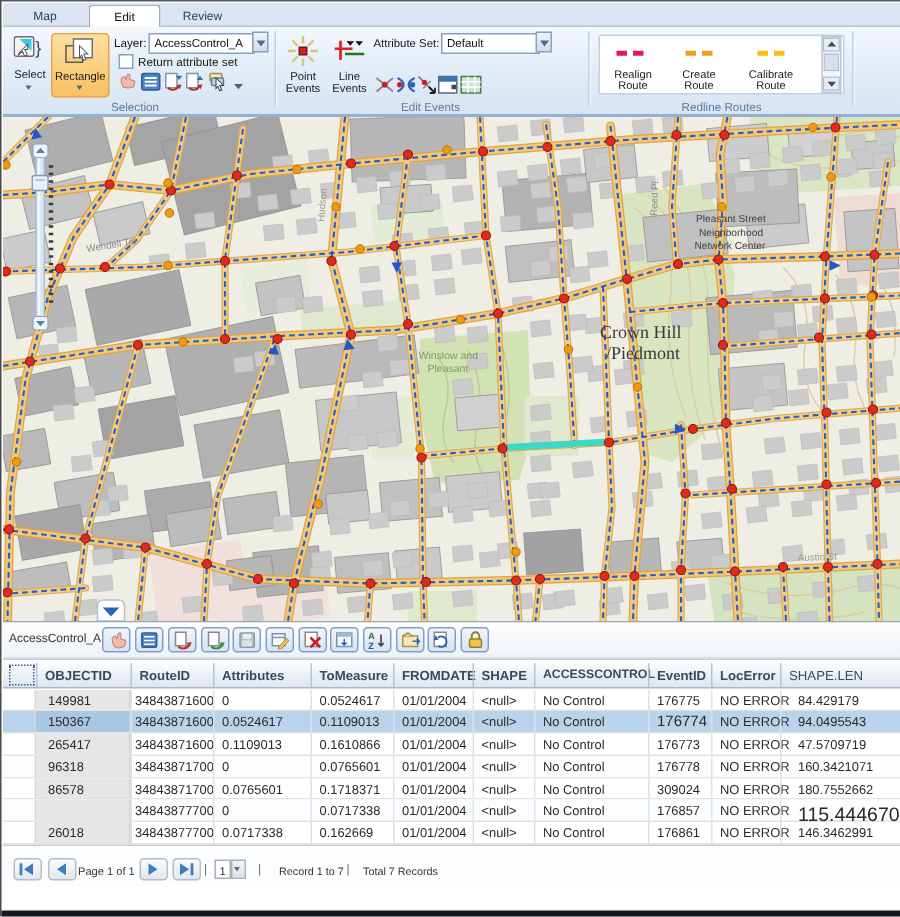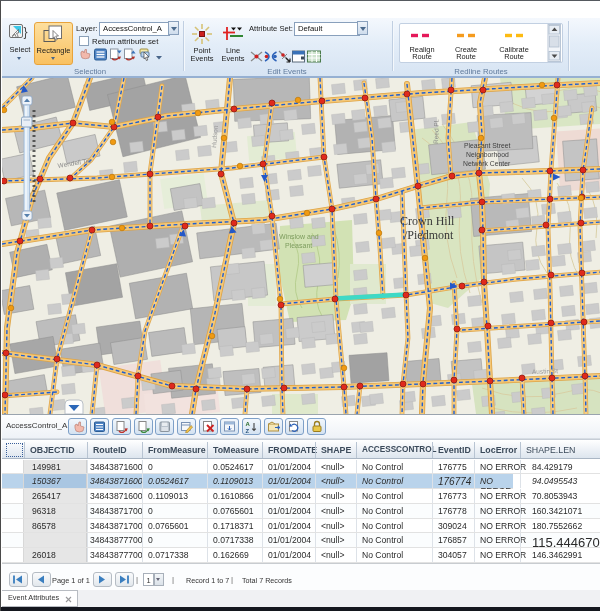--- a/index.html
+++ b/index.html
@@ -7,20 +7,25 @@
 .tab{position:absolute;top:1px;height:15px;font-size:8px;color:#1e3c5f;text-align:center;line-height:15px;}
 #ribbon{position:absolute;left:1px;top:17px;width:598px;height:58px;background:linear-gradient(#f4f8fd,#e3edf8 45%,#d7e4f3);border-bottom:2px solid #96b0d2;box-sizing:content-box;}
 .rgsep{position:absolute;top:3px;height:50px;width:1px;background:#c0cfe2;border-right:1px solid #f4f8fc;}
 .glabel{position:absolute;top:49px;font-size:7.8px;color:#607a9b;text-align:center;}
 .btext{position:absolute;font-size:7.5px;color:#1a1a1a;text-align:center;line-height:7.5px;}
 .dropbox{position:absolute;height:12px;background:#fff;border:1px solid #89a0bc;font-size:7.7px;color:#111;line-height:11px;padding-left:3px;box-sizing:content-box;}
 .droparrow{position:absolute;width:11px;height:14px;background:linear-gradient(#eef3f9,#cfdded);border:1px solid #89a0bc;box-sizing:border-box;}
 .droparrow:after{content:"";position:absolute;left:2px;top:5px;border:3px solid transparent;border-top:4px solid #4c6b8d;}
 </style></head><body>
 <div id="app">
+<div id="tabs">
+  <div class="tab" style="left:12px;width:32px;">Map</div>
+  <div class="tab" style="left:57px;width:46px;background:#fff;border:1px solid #98aecb;border-bottom:1px solid #fff;border-radius:2.5px 2.5px 0 0;top:1px;height:15px;color:#111;">Edit</div>
+  <div class="tab" style="left:114px;width:38px;">Review</div>
+</div>
 <div id="ribbon">
   <svg style="position:absolute;left:7px;top:6px" width="22" height="16" viewBox="0 0 22 16">
     <rect x="0.5" y="0.5" width="13" height="13" rx="1.5" fill="#f2f2f2" stroke="#6f6f6f"></rect>
     <path d="M4,2 L12,2 L12,10 Z" fill="#3cc7e8"></path>
     <path d="M3.5,11.5 L9.5,5.5 L9.5,9 L7.5,9 L9.2,12.6 L7.4,13.5 L6,10.2 L3.5,12.5 Z" fill="#fff" stroke="#555" stroke-width="0.7"></path>
     <text x="14.5" y="12" font-size="12" fill="#444">}</text>
   </svg>
   <div class="btext" style="left:0px;top:28px;width:36px;">Select</div>
   <div style="position:absolute;left:15px;top:39px;border:2.5px solid transparent;border-top:3.5px solid #49668a;"></div>
   <div style="position:absolute;left:32px;top:4px;width:39px;height:43px;border:1px solid #e8a33b;border-radius:3px;background:linear-gradient(#fddf9e,#f9c161);box-sizing:border-box;"></div>
@@ -740,21 +745,21 @@
         <path d="M2.5,3.5 L4.5,6.5 L1,6.8 Z" fill="#2d62b8"></path>
       </svg>
 <div style="position:absolute;left:305px;top:3px;width:19px;height:17px;background:linear-gradient(#f2f7fc,#d4e2f1);border:1px solid #7ea0c8;border-radius:3px;box-sizing:border-box;"></div>
 <svg style="position:absolute;left:308px;top:5px" width="13" height="13" viewBox="0 0 13 13">
         <rect x="3" y="6" width="8" height="5.5" rx="1" fill="#e8c84a" stroke="#9a7d20"></rect>
         <path d="M4.5,6 L4.5,4 A2.5,2.5 0 0 1 9.5,4 L9.5,6" fill="none" stroke="#9a7d20" stroke-width="1.3"></path>
       </svg>
 <div style="position:absolute;left:0;top:24px;width:599px;height:20px;background:linear-gradient(#ffffff,#dde5ee);border-top:1px solid #c6cdd6;border-bottom:1px solid #aab6c4;box-sizing:border-box;">
 <div style="position:absolute;left:28px;top:4.5px;font-size:8.8px;font-weight:bold;color:#3b4a5a;">OBJECTID</div>
 <div style="position:absolute;left:91px;top:4.5px;font-size:8.8px;font-weight:bold;color:#3b4a5a;">RouteID</div>
-<div style="position:absolute;left:146px;top:4.5px;font-size:8.8px;font-weight:bold;color:#3b4a5a;">FromMeasure</div>
+<div style="position:absolute;left:146px;top:4.5px;font-size:8.8px;font-weight:bold;color:#3b4a5a;">Attributes</div>
 <div style="position:absolute;left:211px;top:4.5px;font-size:8.8px;font-weight:bold;color:#3b4a5a;">ToMeasure</div>
 <div style="position:absolute;left:266px;top:4.5px;font-size:8.8px;font-weight:bold;color:#3b4a5a;">FROMDATE</div>
 <div style="position:absolute;left:319px;top:4.5px;font-size:8.8px;font-weight:bold;color:#3b4a5a;">SHAPE</div>
 <div style="position:absolute;left:360px;top:4.5px;font-size:8.2px;font-weight:bold;color:#3b4a5a;">ACCESSCONTROL</div>
 <div style="position:absolute;left:436px;top:4.5px;font-size:8.8px;font-weight:bold;color:#3b4a5a;">EventID</div>
 <div style="position:absolute;left:478px;top:4.5px;font-size:8.8px;font-weight:bold;color:#3b4a5a;">LocError</div>
 <div style="position:absolute;left:524px;top:4.5px;font-size:8.8px;font-weight:normal;color:#3b4a5a;">SHAPE.LEN</div>
 <div style="position:absolute;left:22px;top:2px;width:1px;height:16px;background:#b8c4d2;"></div>
 <div style="position:absolute;left:85px;top:2px;width:1px;height:16px;background:#b8c4d2;"></div>
 <div style="position:absolute;left:140px;top:2px;width:1px;height:16px;background:#b8c4d2;"></div>
@@ -783,21 +788,21 @@
 <div style="position:absolute;left:85px;top:0;width:1px;height:100%;background:#dde2e8;"></div>
 <div style="position:absolute;left:140px;top:0;width:1px;height:100%;background:#dde2e8;"></div>
 <div style="position:absolute;left:205px;top:0;width:1px;height:100%;background:#dde2e8;"></div>
 <div style="position:absolute;left:260px;top:0;width:1px;height:100%;background:#dde2e8;"></div>
 <div style="position:absolute;left:313px;top:0;width:1px;height:100%;background:#dde2e8;"></div>
 <div style="position:absolute;left:354px;top:0;width:1px;height:100%;background:#dde2e8;"></div>
 <div style="position:absolute;left:430px;top:0;width:1px;height:100%;background:#dde2e8;"></div>
 <div style="position:absolute;left:472px;top:0;width:1px;height:100%;background:#dde2e8;"></div>
 <div style="position:absolute;left:518px;top:0;width:1px;height:100%;background:#dde2e8;"></div>
 </div>
-<div style="position:absolute;left:0;top:59.3px;width:511px;height:14.72px;background:#b9d3eb;border-bottom:1px solid #e2e2e2;box-sizing:border-box;font-style:italic;">
+<div style="position:absolute;left:0;top:59.3px;width:599px;height:14.72px;background:#b9d3eb;border-bottom:1px solid #e2e2e2;box-sizing:border-box;">
 <div style="position:absolute;left:22px;top:0;width:63px;height:100%;background:#a9c6e2;border-right:1px solid #d0d0d0;box-sizing:border-box;"></div>
 <div style="position:absolute;left:21px;top:0;width:1px;height:100%;background:#d8d8d8;"></div>
 <div style="position:absolute;left:30px;top:2px;font-size:8.6px;color:#2a2a2a;">150367</div>
 <div style="position:absolute;left:88px;top:2px;font-size:8.6px;color:#2a2a2a;">34843871600</div>
 <div style="position:absolute;left:146px;top:2px;font-size:8.6px;color:#2a2a2a;">0.0524617</div>
 <div style="position:absolute;left:211px;top:2px;font-size:8.6px;color:#2a2a2a;">0.1109013</div>
 <div style="position:absolute;left:266px;top:2px;font-size:8.6px;color:#2a2a2a;">01/01/2004</div>
 <div style="position:absolute;left:319px;top:2px;font-size:8.6px;color:#2a2a2a;">&lt;null&gt;</div>
 <div style="position:absolute;left:360px;top:2px;font-size:8.6px;color:#2a2a2a;">No Control</div>
 <div style="position:absolute;left:436px;top:2px;font-size:10px;color:#2a2a2a;">176774</div>
@@ -818,21 +823,21 @@
 <div style="position:absolute;left:21px;top:0;width:1px;height:100%;background:#d8d8d8;"></div>
 <div style="position:absolute;left:30px;top:2px;font-size:8.6px;color:#2a2a2a;">265417</div>
 <div style="position:absolute;left:88px;top:2px;font-size:8.6px;color:#2a2a2a;">34843871600</div>
 <div style="position:absolute;left:146px;top:2px;font-size:8.6px;color:#2a2a2a;">0.1109013</div>
 <div style="position:absolute;left:211px;top:2px;font-size:8.6px;color:#2a2a2a;">0.1610866</div>
 <div style="position:absolute;left:266px;top:2px;font-size:8.6px;color:#2a2a2a;">01/01/2004</div>
 <div style="position:absolute;left:319px;top:2px;font-size:8.6px;color:#2a2a2a;">&lt;null&gt;</div>
 <div style="position:absolute;left:360px;top:2px;font-size:8.6px;color:#2a2a2a;">No Control</div>
 <div style="position:absolute;left:436px;top:2px;font-size:8.6px;color:#2a2a2a;">176773</div>
 <div style="position:absolute;left:478px;top:2px;font-size:8.6px;color:#2a2a2a;">NO ERROR</div>
-<div style="position:absolute;left:530px;top:2px;font-size:8.6px;color:#2a2a2a;">70.8053943</div>
+<div style="position:absolute;left:530px;top:2px;font-size:8.6px;color:#2a2a2a;">47.5709719</div>
 <div style="position:absolute;left:85px;top:0;width:1px;height:100%;background:#dde2e8;"></div>
 <div style="position:absolute;left:140px;top:0;width:1px;height:100%;background:#dde2e8;"></div>
 <div style="position:absolute;left:205px;top:0;width:1px;height:100%;background:#dde2e8;"></div>
 <div style="position:absolute;left:260px;top:0;width:1px;height:100%;background:#dde2e8;"></div>
 <div style="position:absolute;left:313px;top:0;width:1px;height:100%;background:#dde2e8;"></div>
 <div style="position:absolute;left:354px;top:0;width:1px;height:100%;background:#dde2e8;"></div>
 <div style="position:absolute;left:430px;top:0;width:1px;height:100%;background:#dde2e8;"></div>
 <div style="position:absolute;left:472px;top:0;width:1px;height:100%;background:#dde2e8;"></div>
 <div style="position:absolute;left:518px;top:0;width:1px;height:100%;background:#dde2e8;"></div>
 </div>
@@ -908,21 +913,21 @@
 <div style="position:absolute;left:0;top:132.9px;width:599px;height:14.72px;background:#ffffff;border-bottom:1px solid #e2e2e2;box-sizing:border-box;">
 <div style="position:absolute;left:22px;top:0;width:63px;height:100%;background:#e6e6e6;border-right:1px solid #d0d0d0;box-sizing:border-box;"></div>
 <div style="position:absolute;left:21px;top:0;width:1px;height:100%;background:#d8d8d8;"></div>
 <div style="position:absolute;left:30px;top:2px;font-size:8.6px;color:#2a2a2a;">26018</div>
 <div style="position:absolute;left:88px;top:2px;font-size:8.6px;color:#2a2a2a;">34843877700</div>
 <div style="position:absolute;left:146px;top:2px;font-size:8.6px;color:#2a2a2a;">0.0717338</div>
 <div style="position:absolute;left:211px;top:2px;font-size:8.6px;color:#2a2a2a;">0.162669</div>
 <div style="position:absolute;left:266px;top:2px;font-size:8.6px;color:#2a2a2a;">01/01/2004</div>
 <div style="position:absolute;left:319px;top:2px;font-size:8.6px;color:#2a2a2a;">&lt;null&gt;</div>
 <div style="position:absolute;left:360px;top:2px;font-size:8.6px;color:#2a2a2a;">No Control</div>
-<div style="position:absolute;left:436px;top:2px;font-size:8.6px;color:#2a2a2a;">304057</div>
+<div style="position:absolute;left:436px;top:2px;font-size:8.6px;color:#2a2a2a;">176861</div>
 <div style="position:absolute;left:478px;top:2px;font-size:8.6px;color:#2a2a2a;">NO ERROR</div>
 <div style="position:absolute;left:530px;top:2px;font-size:8.6px;color:#2a2a2a;">146.3462991</div>
 <div style="position:absolute;left:85px;top:0;width:1px;height:100%;background:#dde2e8;"></div>
 <div style="position:absolute;left:140px;top:0;width:1px;height:100%;background:#dde2e8;"></div>
 <div style="position:absolute;left:205px;top:0;width:1px;height:100%;background:#dde2e8;"></div>
 <div style="position:absolute;left:260px;top:0;width:1px;height:100%;background:#dde2e8;"></div>
 <div style="position:absolute;left:313px;top:0;width:1px;height:100%;background:#dde2e8;"></div>
 <div style="position:absolute;left:354px;top:0;width:1px;height:100%;background:#dde2e8;"></div>
 <div style="position:absolute;left:430px;top:0;width:1px;height:100%;background:#dde2e8;"></div>
 <div style="position:absolute;left:472px;top:0;width:1px;height:100%;background:#dde2e8;"></div>
@@ -950,24 +955,14 @@
         </svg>
 <div style="position:absolute;left:134px;top:11px;font-size:8px;color:#666;">|</div>
 <div style="position:absolute;left:141px;top:9px;width:11px;height:13px;background:#fff;border:1px solid #a8b0ba;font-size:7.5px;color:#333;line-height:14px;text-align:center;box-sizing:border-box;">1</div>
 <div style="position:absolute;left:152px;top:9px;width:10px;height:13px;background:linear-gradient(#f2f5f8,#dbe2e9);border:1px solid #a8b0ba;box-sizing:border-box;"></div>
 <div style="position:absolute;left:154px;top:14px;border:2.5px solid transparent;border-top:3.5px solid #667;"></div>
 <div style="position:absolute;left:170px;top:11px;font-size:8px;color:#666;">|</div>
 <div style="position:absolute;left:184px;top:12px;font-size:7.2px;color:#333;">Record 1 to 7</div>
 <div style="position:absolute;left:229px;top:11px;font-size:8px;color:#666;">|</div>
 <div style="position:absolute;left:240px;top:12px;font-size:7.2px;color:#333;">Total 7 Records</div>
 </div>
-<div style="position:absolute;left:0;top:175px;width:599px;height:18px;background:#f0f1f3;border-bottom:1px solid #c0c4c8;">
-<div style="position:absolute;left:0px;top:0px;width:76px;height:17px;background:#fff;border:1px solid #b8bcc2;border-left:none;box-sizing:border-box;"></div>
-<div style="position:absolute;left:6px;top:3px;font-size:7.3px;color:#333;">Event Attributes</div>
-<svg style="position:absolute;left:63px;top:6px" width="7" height="7" viewBox="0 0 7 7">
-          <g stroke="#98989a" stroke-width="1.1">
-            <line x1="1" y1="1" x2="6" y2="6"></line>
-            <line x1="6" y1="1" x2="1" y2="6"></line>
-          </g>
-        </svg>
-</div>
     </div>
 <div id="bottombar" style="position:absolute;left:0px;top:606px;width:600px;height:5px;background:#14171e;"></div>
 </div>
 </body></html>

